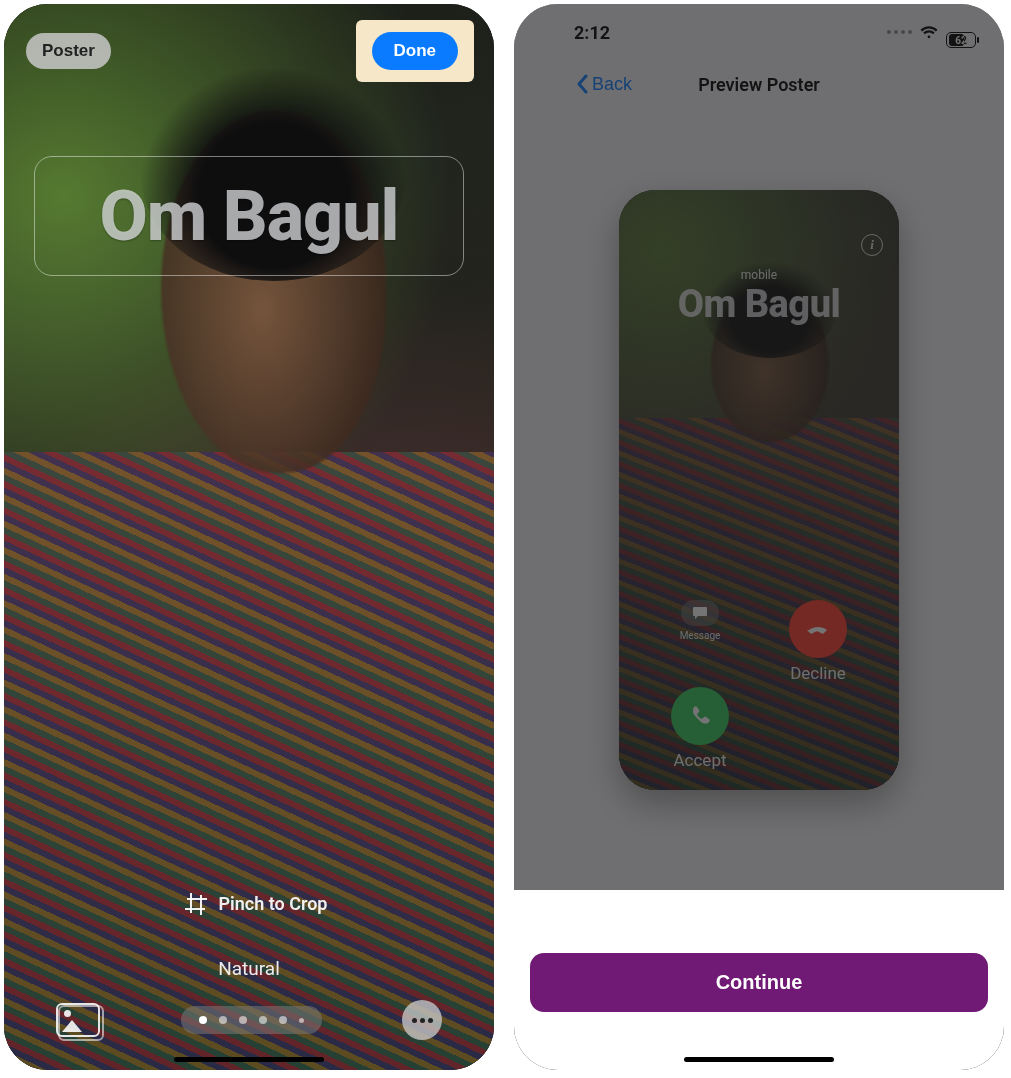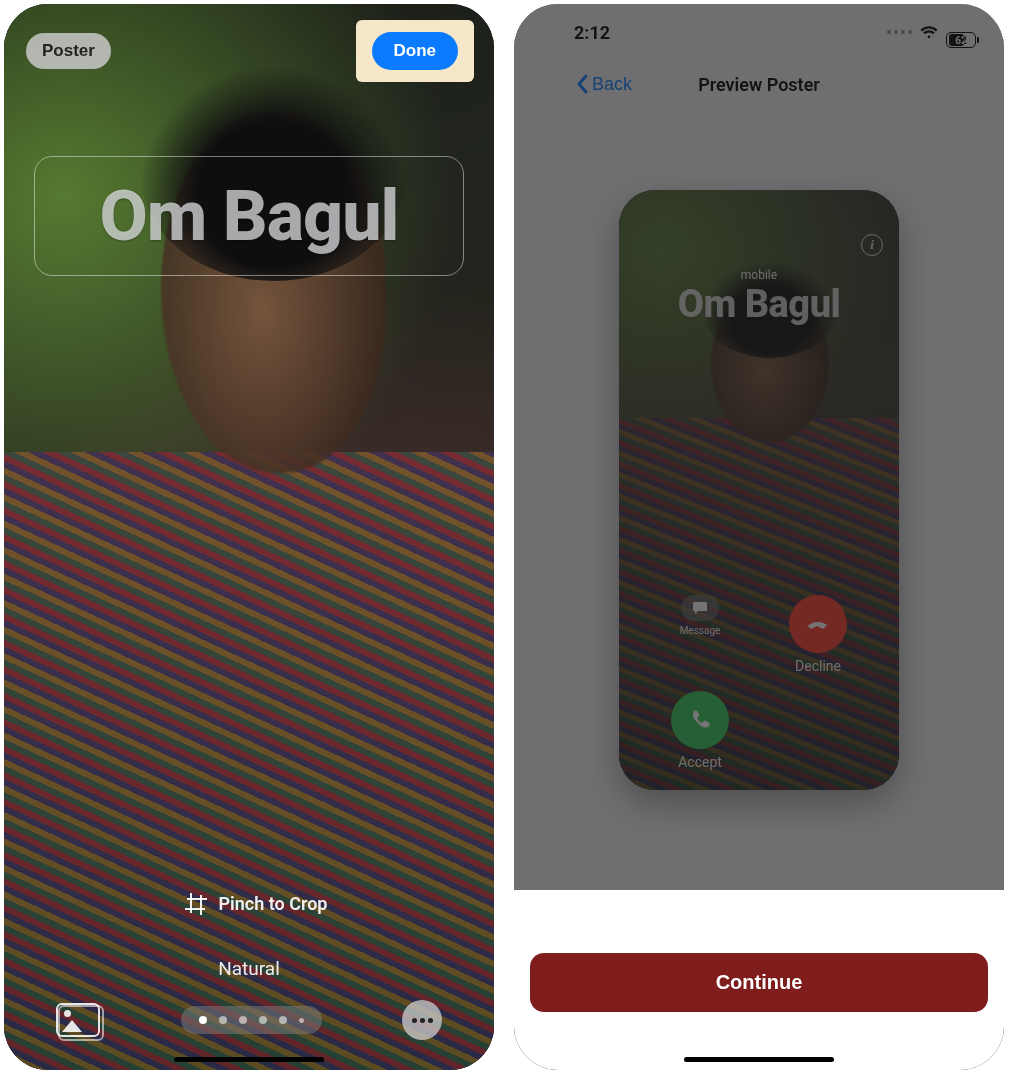--- a/index.html
+++ b/index.html
@@ -223,45 +223,45 @@
     position:absolute; top:78px; left:0; right:0; text-align:center;
     color: rgba(255,255,255,0.9); font-size:12px;
   }
   .poster-name {
     position:absolute; top:92px; left:0; right:0; text-align:center;
     color: rgba(235,235,238,0.85); font-size:38px; font-weight:800;
     letter-spacing:-0.5px;
   }
   .call-actions {
     position:absolute; bottom:20px; left:0; right:0;
-    display:grid; grid-template-columns:1fr 1fr; row-gap:17px;
+    display:grid; grid-template-columns:1fr 1fr; row-gap:4px;
     padding: 0 22px;
   }
   .mini-action { display:flex; flex-direction:column; align-items:center; gap:4px;}
   .mini-pill {
     width:38px; height:26px; border-radius:13px;
     background: rgba(120,120,120,0.55);
     display:flex; align-items:center; justify-content:center;
     color:#fff;
   }
   .mini-label { font-size:10px; color:rgba(255,255,255,0.9);}
   .big-action { display:flex; flex-direction:column; align-items:center; gap:5px;}
   .big-circle {
     width:58px; height:58px; border-radius:50%;
     display:flex; align-items:center; justify-content:center;
   }
   .decline { background:#ff3b30; }
   .accept  { background:#34c759; }
-  .big-label { font-size:14px; color:rgba(255,255,255,0.92);}
+  .big-label { font-size:17px; color:rgba(255,255,255,0.92);}
   .continue-bar {
     position:absolute; bottom:58px; left:16px; right:16px;
     z-index: 5;
   }
   .continue-btn {
-    width:100%; background:#7f1d1d; color:#fff;
+    width:100%; background:#701a75; color:#fff;
     font-size:20px; font-weight:600;
     border:none; border-radius:14px; padding:18px 0;
   }
   .continue-glow {
     position:absolute; bottom:0; left:0; right:0; height:180px;
     background:#fff; z-index:4;
   }
   .right-hi {
     position:absolute; bottom:8px; left:50%; transform:translateX(-50%);
     width:150px; height:5px; border-radius:3px; background:#000; z-index:6;

